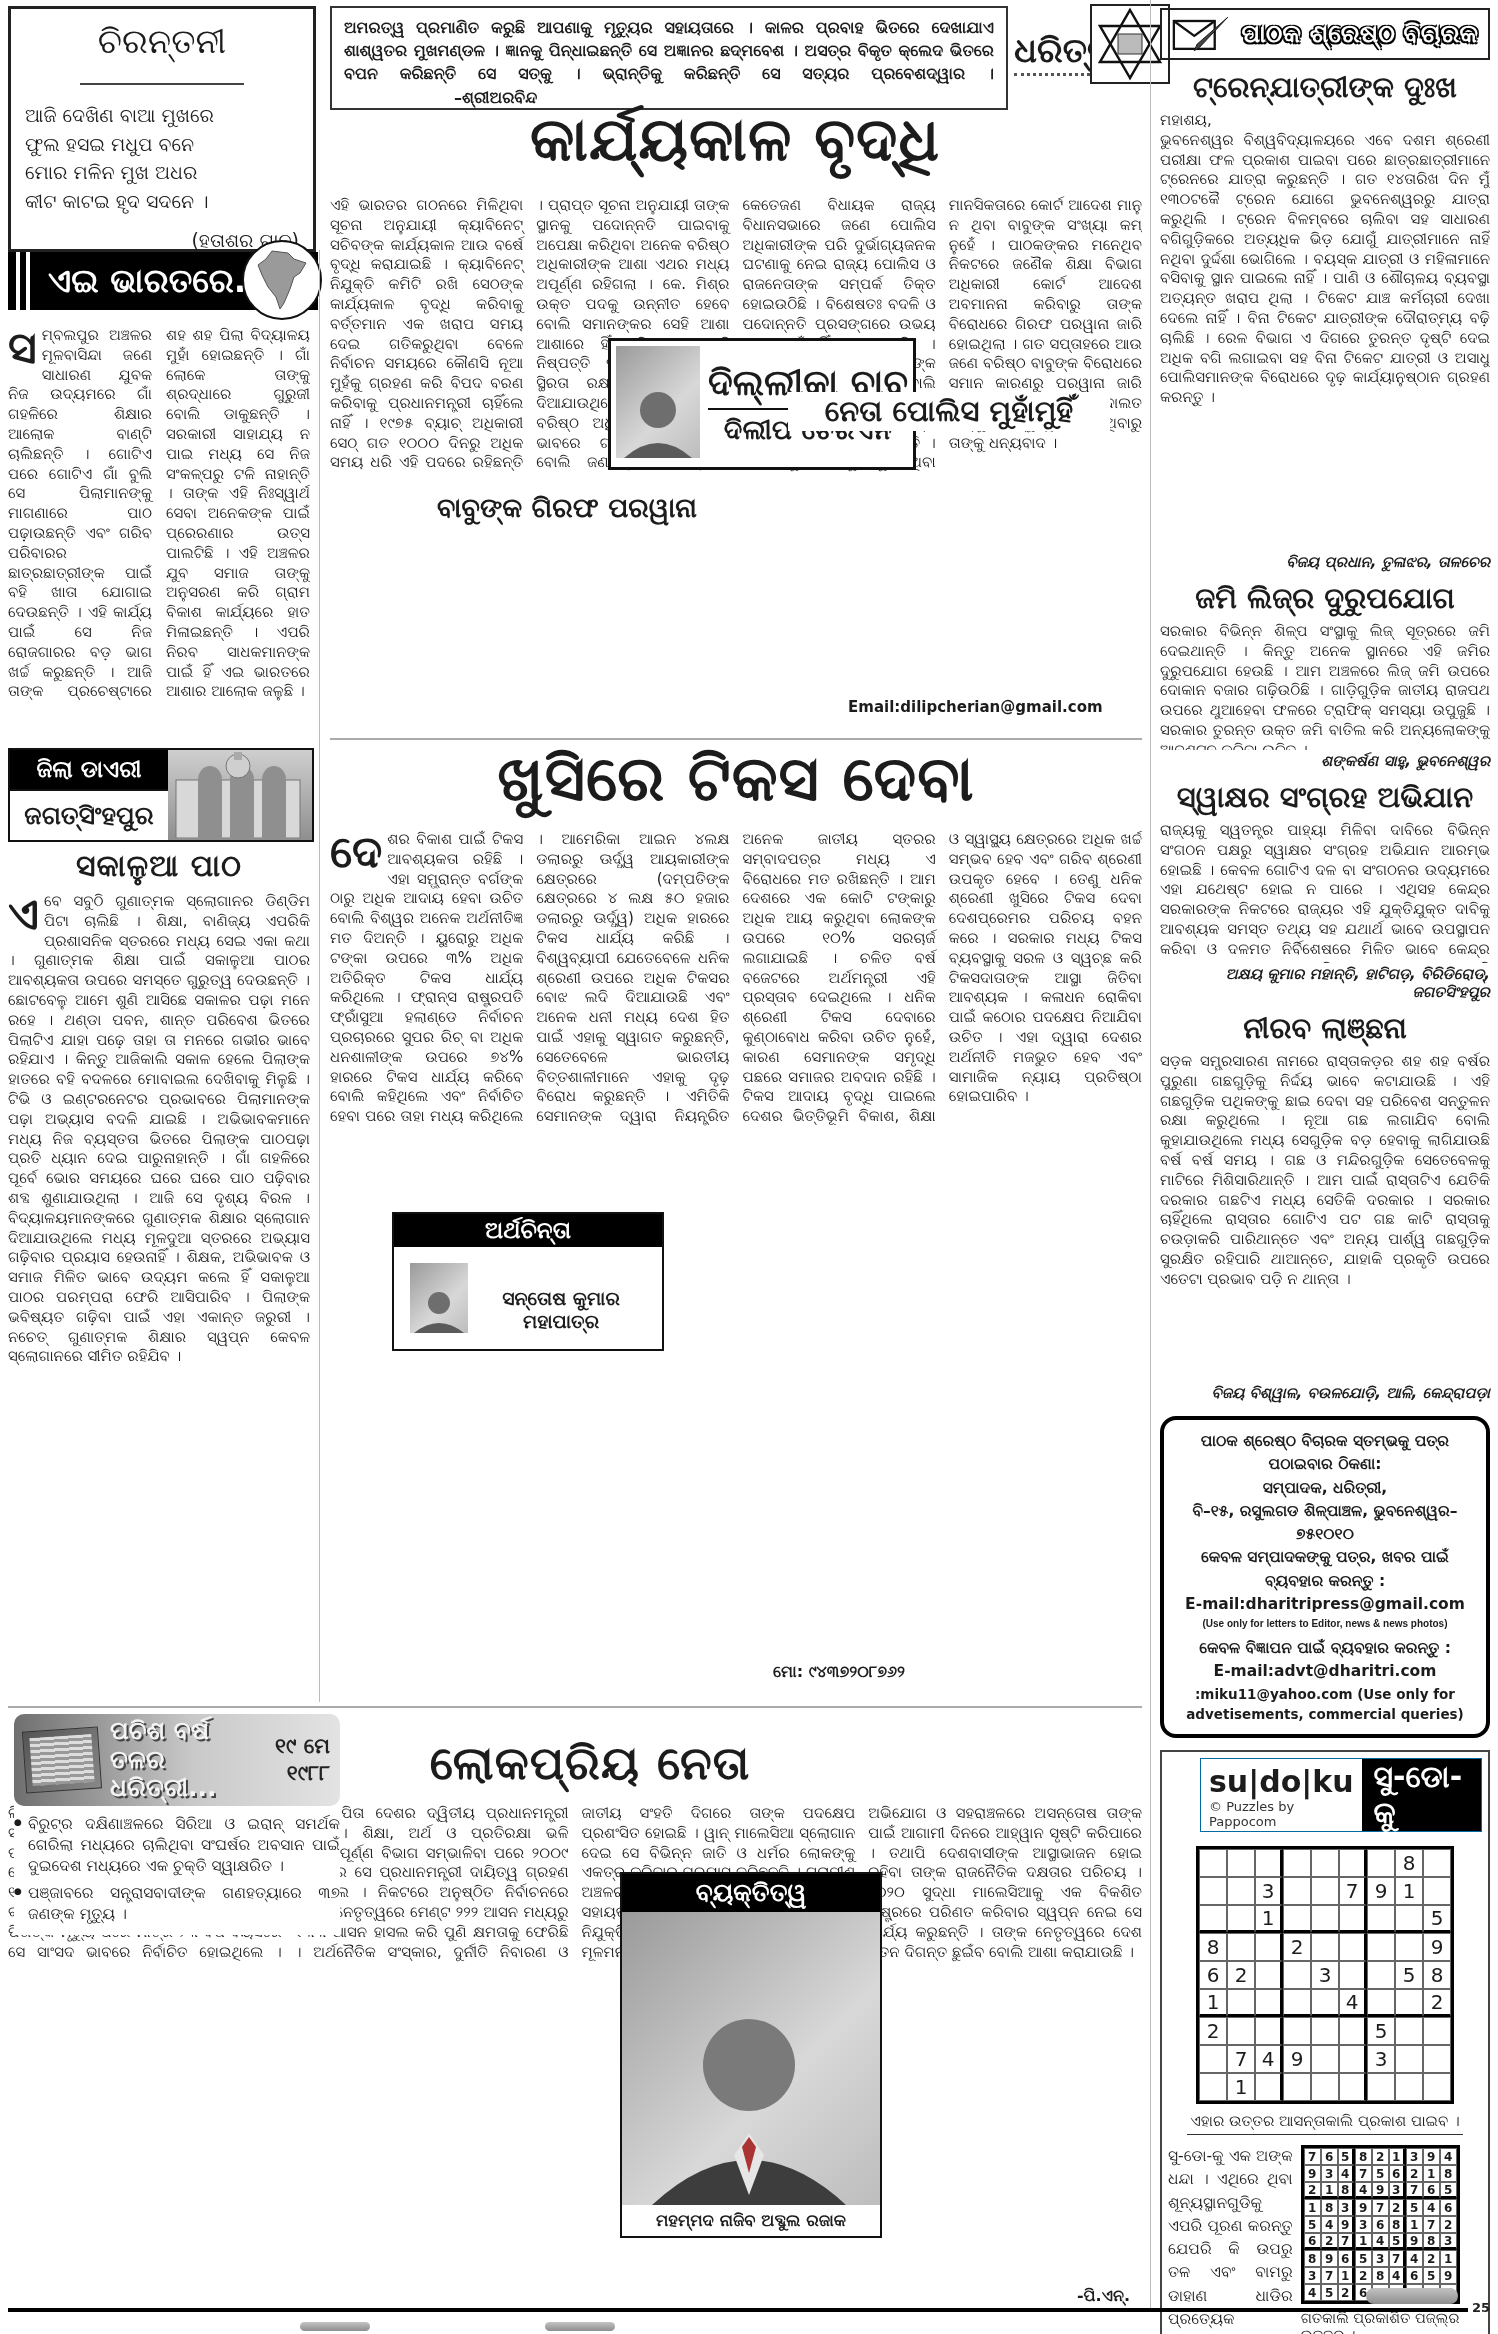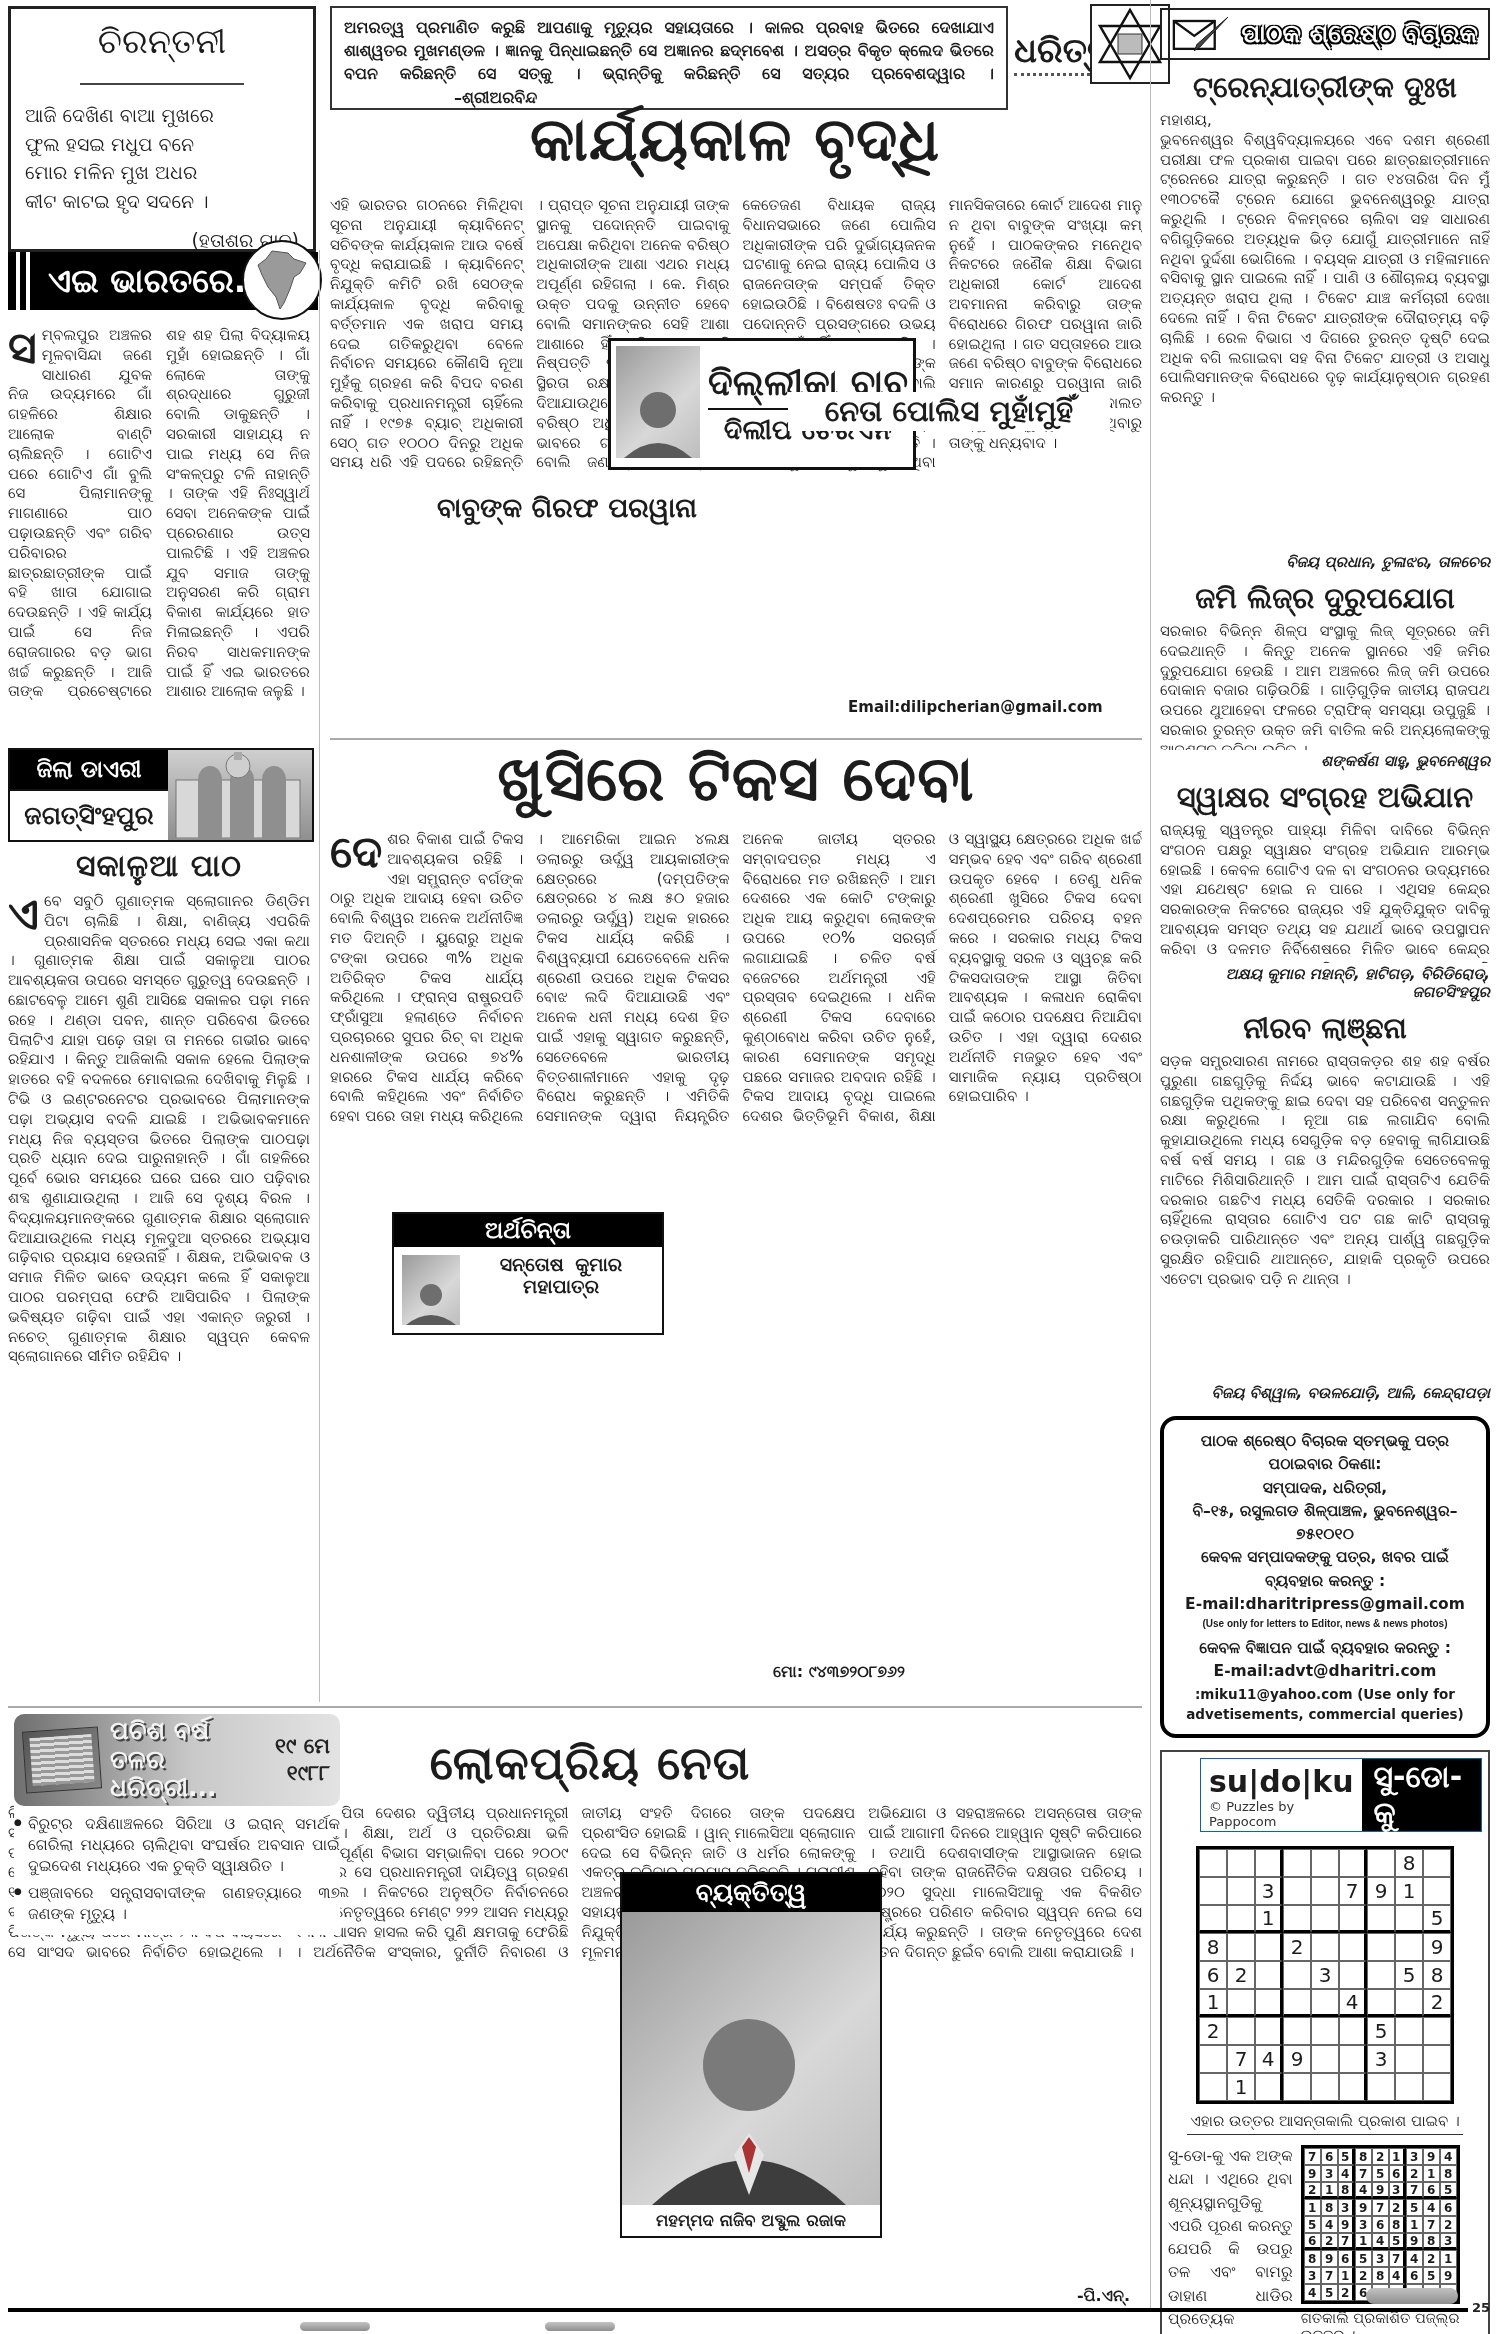--- a/index.html
+++ b/index.html
@@ -53,21 +53,21 @@
   
   .dlk-box{border:3px solid #111;background:#fff;display:flex;padding:5px;gap:8px;margin-top:40px;}
   .photo{background:linear-gradient(135deg,#9a9a9a,#d8d8d8 60%,#bdbdbd);position:relative;overflow:hidden;flex:none;}
   .photo svg{position:absolute;bottom:0;left:0;}
   .dlk-txt{flex:1;display:flex;flex-direction:column;justify-content:center;text-align:center;}
   .dlk-t1{font-size:36px;font-weight:bold;border-bottom:2px solid #111;padding-bottom:4px;}
   .dlk-t2{font-size:27px;font-weight:bold;padding-top:4px;}
   .subhead{background:#fff;font-weight:bold;text-align:center;padding:2px 6px;}
   .artha-box{border:2px solid #111;background:#fff;}
   .artha-head{background:#000;color:#fff;font-size:23px;font-weight:bold;text-align:center;padding:3px 0;}
-  .artha-row{display:flex;align-items:flex-start;gap:8px;padding:8px;font-family:Liberation Mono, monospace;}
+  .artha-row{display:flex;align-items:flex-end;gap:8px;padding:16px;}
   .artha-name{font-size:19px;font-weight:bold;text-align:center;flex:1;}
   .pers-box{border:2px solid #111;background:#fff;display:flex;flex-direction:column;}
   .pers-head{background:#000;color:#fff;font-size:25px;font-weight:bold;text-align:center;padding:4px 0;}
   .pers-cap{font-size:16.5px;font-weight:bold;text-align:center;padding:6px 4px;}
   
   .ei-strip{height:58px;background:linear-gradient(90deg,#000 0 8px,#fff 8px 12px,#000 12px 18px,#fff 18px 22px,#000 22px 100%);
             color:#fff;font-size:33px;font-weight:bold;display:flex;align-items:center;padding-left:40px;}
   .india-circle{border-radius:50%;background:#fff;border:2px solid #111;display:flex;align-items:center;justify-content:center;}
   
   .jila-box{border:2px solid #111;display:flex;}

